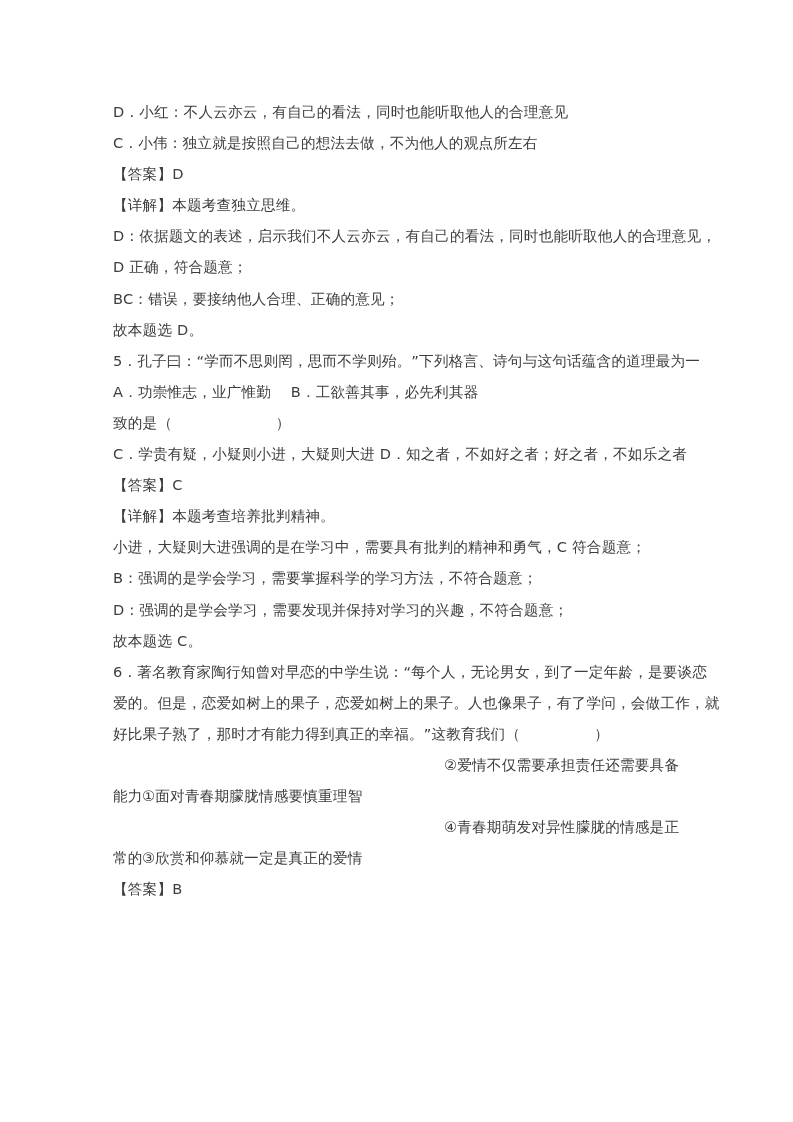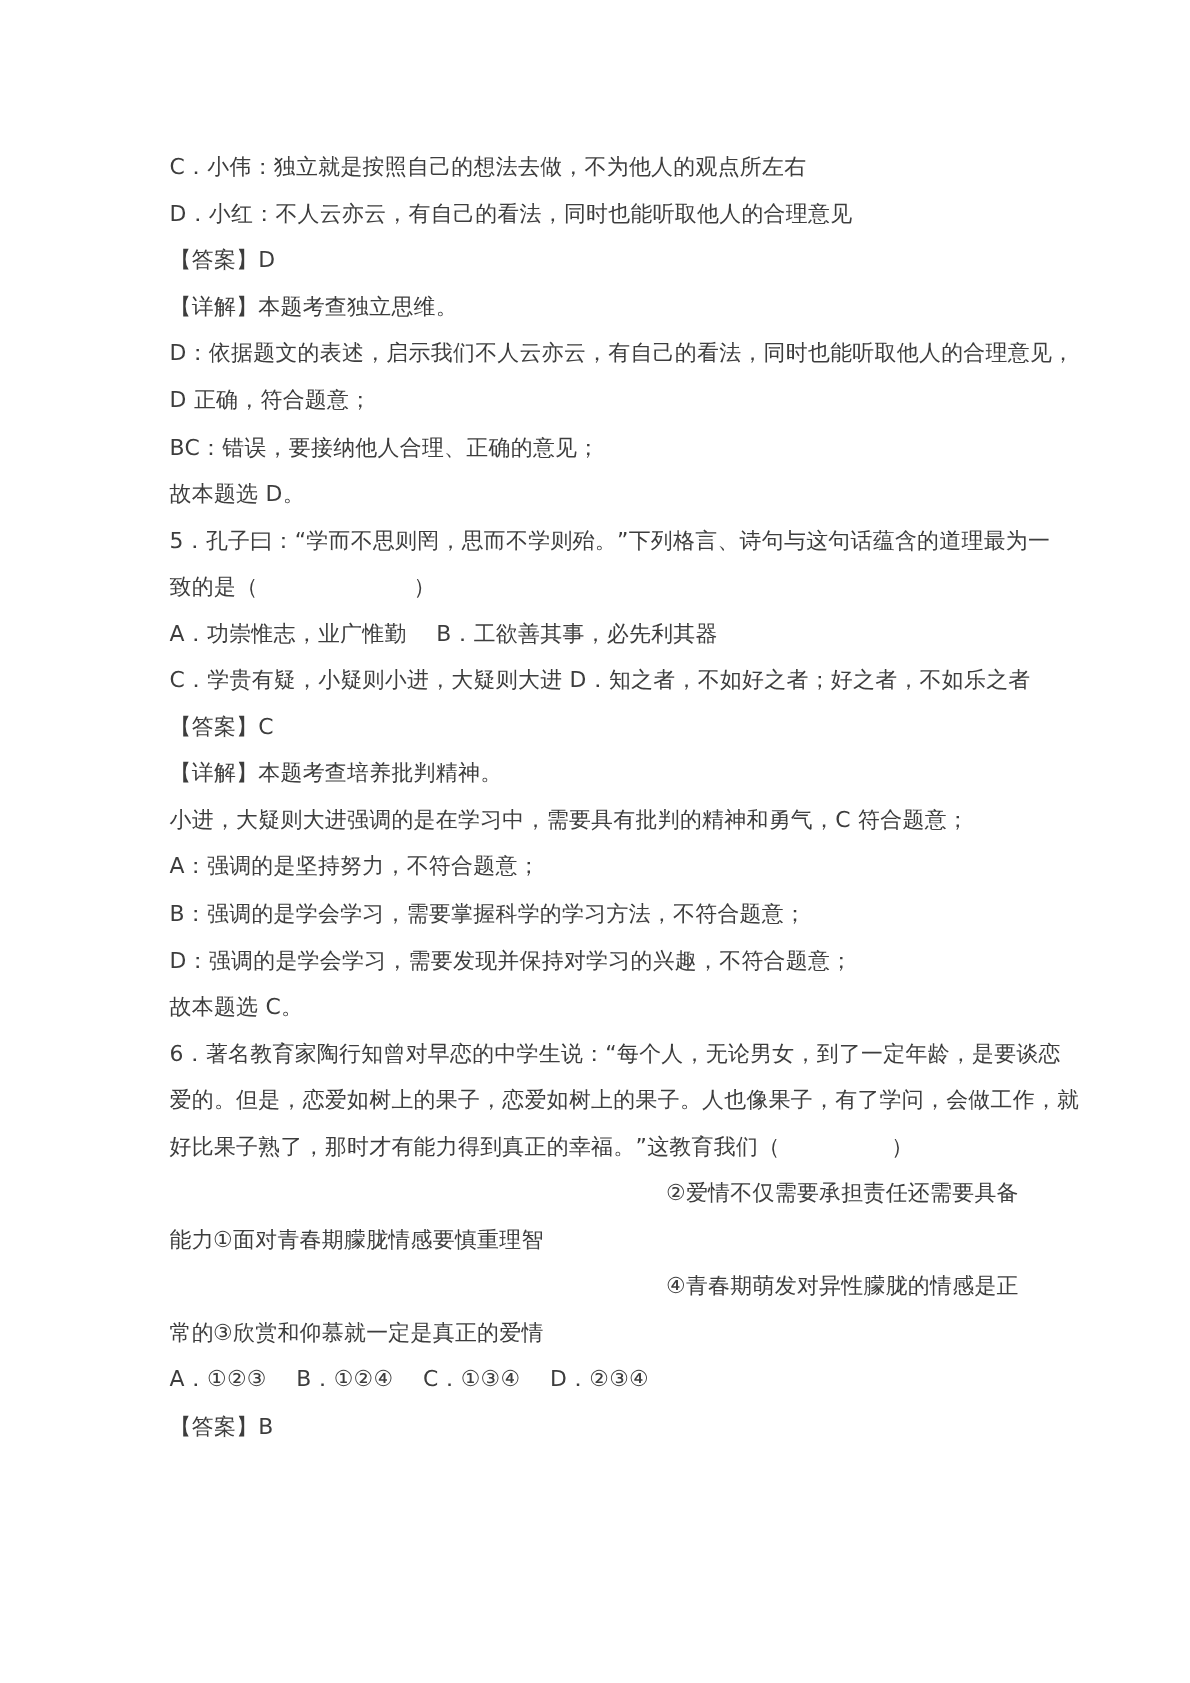--- a/index.html
+++ b/index.html
@@ -36,53 +36,51 @@
     top: 0;
     margin-left: 12px;
   }
 </style>
 </head>
 <body>
 
 <div class="page">
   <div class="content">
 
+    <div class="line">D．小红：不人云亦云，有自己的看法，同时也能听取他人的合理意见</div>
     <div class="line">C．小伟：独立就是按照自己的想法去做，不为他人的观点所左右</div>
-    <div class="line">D．小红：不人云亦云，有自己的看法，同时也能听取他人的合理意见</div>
     <div class="line">【答案】D</div>
     <div class="line">【详解】本题考查独立思维。</div>
     <div class="line">D：依据题文的表述，启示我们不人云亦云，有自己的看法，同时也能听取他人的合理意见，</div>
     <div class="line">D 正确，符合题意；</div>
     <div class="line">BC：错误，要接纳他人合理、正确的意见；</div>
     <div class="line">故本题选 D。</div>
 
     <div class="line">5．孔子曰：“学而不思则罔，思而不学则殆。”下列格言、诗句与这句话蕴含的道理最为一</div>
+    <div class="line">A．功崇惟志，业广惟勤　 B．工欲善其事，必先利其器</div>
     <div class="line">致的是（　　　　　　　）</div>
-    <div class="line">A．功崇惟志，业广惟勤　 B．工欲善其事，必先利其器</div>
     <div class="line">C．学贵有疑，小疑则小进，大疑则大进 D．知之者，不如好之者；好之者，不如乐之者</div>
     <div class="line">【答案】C</div>
     <div class="line">【详解】本题考查培养批判精神。</div>
     <div class="line">小进，大疑则大进强调的是在学习中，需要具有批判的精神和勇气，C 符合题意；</div>
-    <div class="line">A：强调的是坚持努力，不符合题意；</div>
     <div class="line">B：强调的是学会学习，需要掌握科学的学习方法，不符合题意；</div>
     <div class="line">D：强调的是学会学习，需要发现并保持对学习的兴趣，不符合题意；</div>
     <div class="line">故本题选 C。</div>
 
     <div class="line">6．著名教育家陶行知曾对早恋的中学生说：“每个人，无论男女，到了一定年龄，是要谈恋</div>
     <div class="line">爱的。但是，恋爱如树上的果子，恋爱如树上的果子。人也像果子，有了学问，会做工作，就</div>
     <div class="line">好比果子熟了，那时才有能力得到真正的幸福。”这教育我们（　　　　　）</div>
 
     <div class="line">
       <span>①面对青春期朦胧情感要慎重理智</span>
       <span class="col2">②爱情不仅需要承担责任还需要具备</span>
     </div>
     <div class="line">能力</div>
     <div class="line">
       <span>③欣赏和仰慕就一定是真正的爱情</span>
       <span class="col2">④青春期萌发对异性朦胧的情感是正</span>
     </div>
     <div class="line">常的</div>
 
-    <div class="line">A．①②③　 B．①②④　 C．①③④　 D．②③④</div>
     <div class="line">【答案】B</div>
 
   </div>
 </div>
 
 </body></html>

